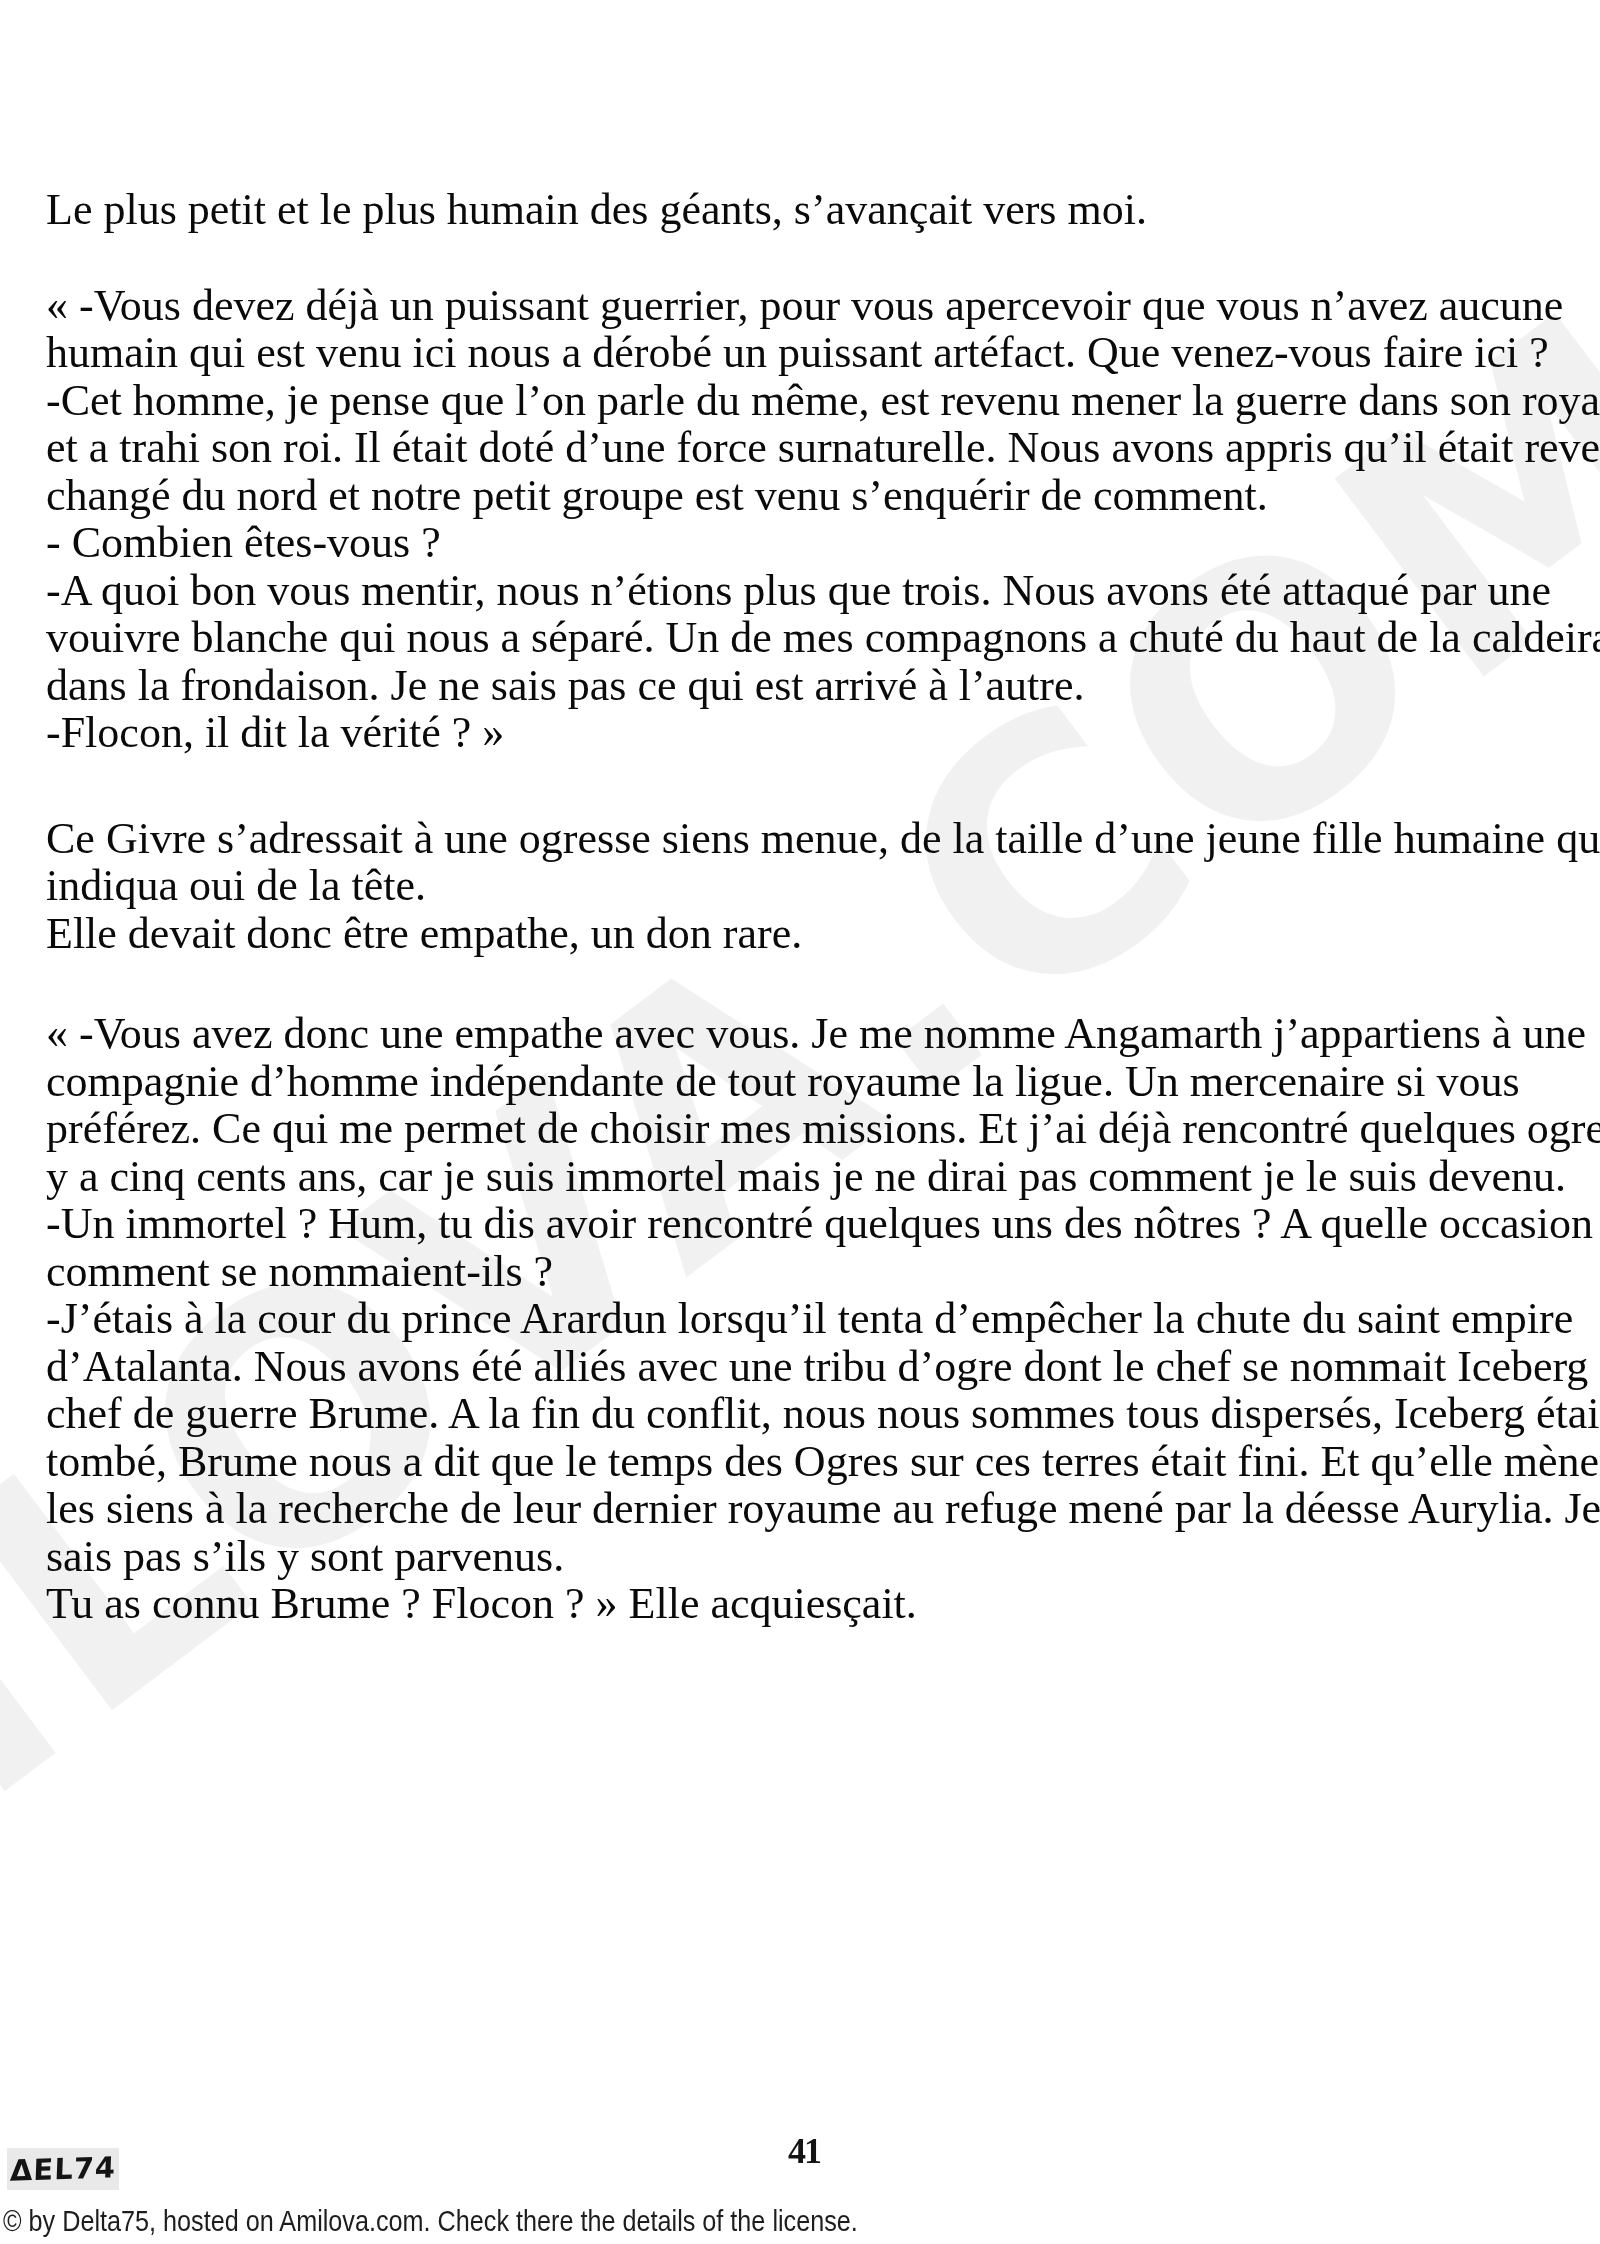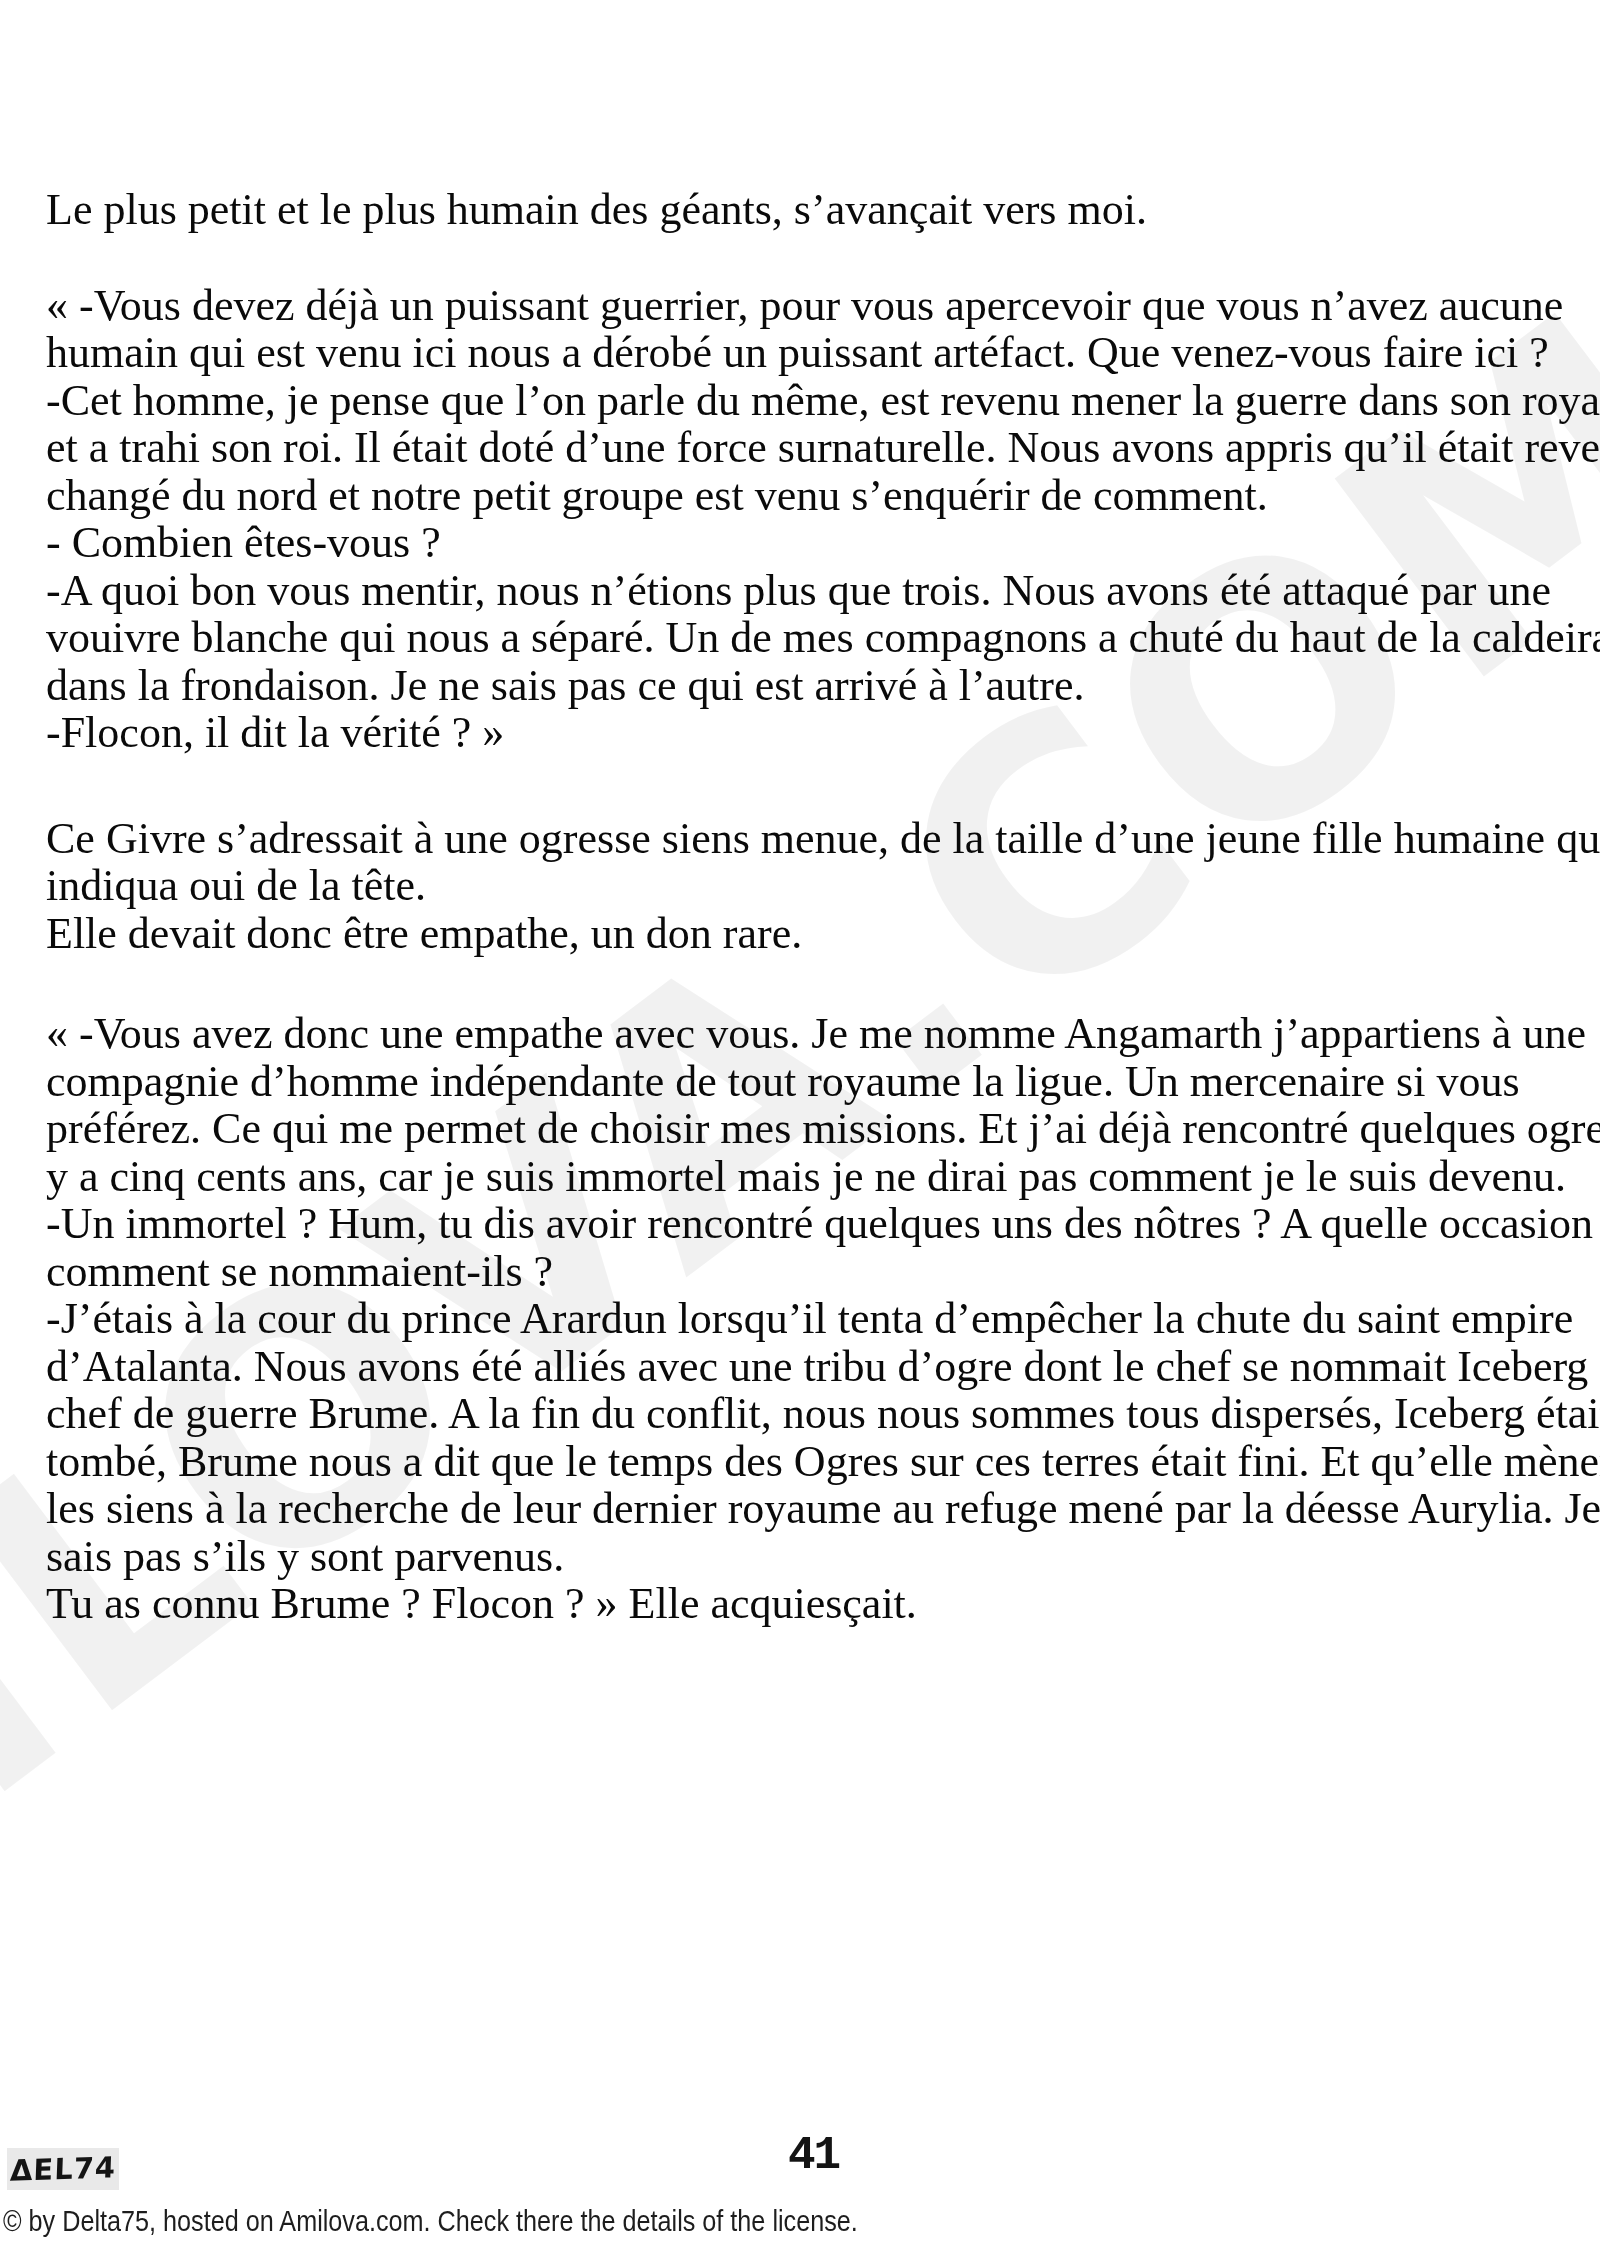--- a/index.html
+++ b/index.html
@@ -54,23 +54,23 @@
     font-weight: bold;
     font-size: 29px;
     letter-spacing: 1px;
     color: #141414;
     transform: rotate(-2deg) skewX(-4deg);
   }
   .page-number {
     position: absolute;
     left: 788px;
     top: 2130px;
-    font-family: Liberation Mono, monospace;
+    font-family: Liberation Serif, serif;
     font-weight: bold;
-    font-size: 46px;
+    font-size: 36px;
     letter-spacing: -2px;
     color: #141414;
   }
   .footer-line {
     position: absolute;
     left: 3px;
     font-family: "Liberation Sans", sans-serif;
     font-size: 30px;
     color: #1d1d1d;
     white-space: nowrap;

